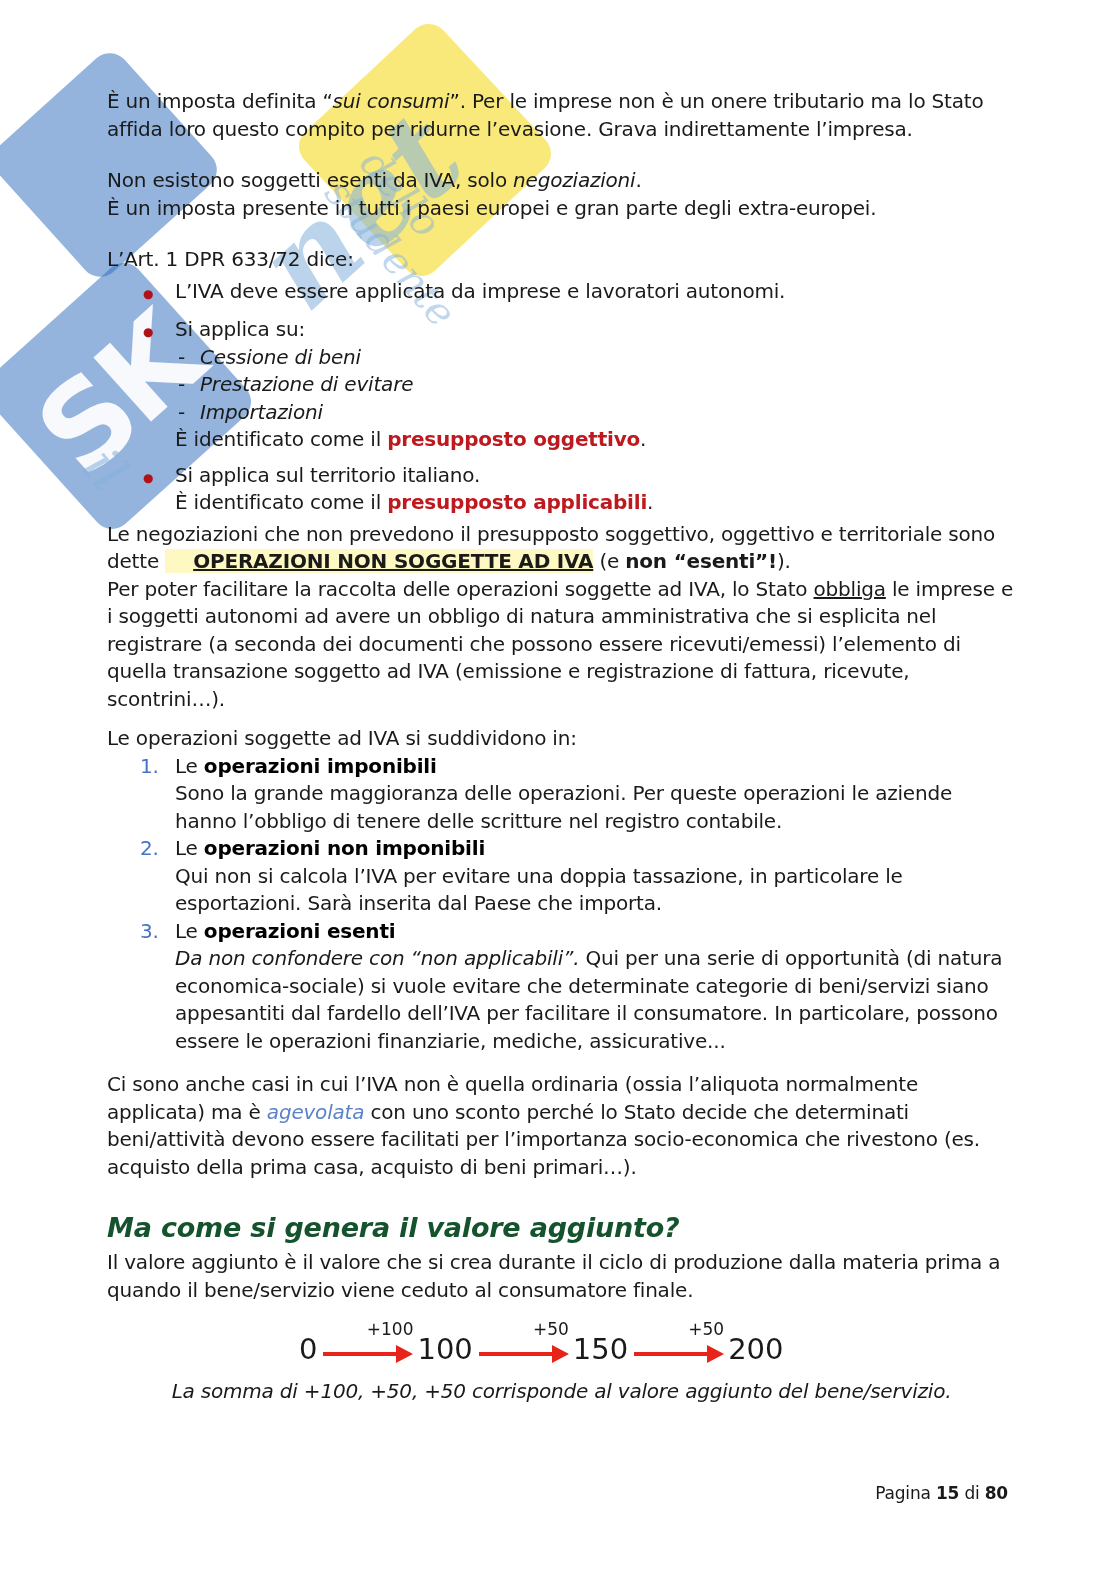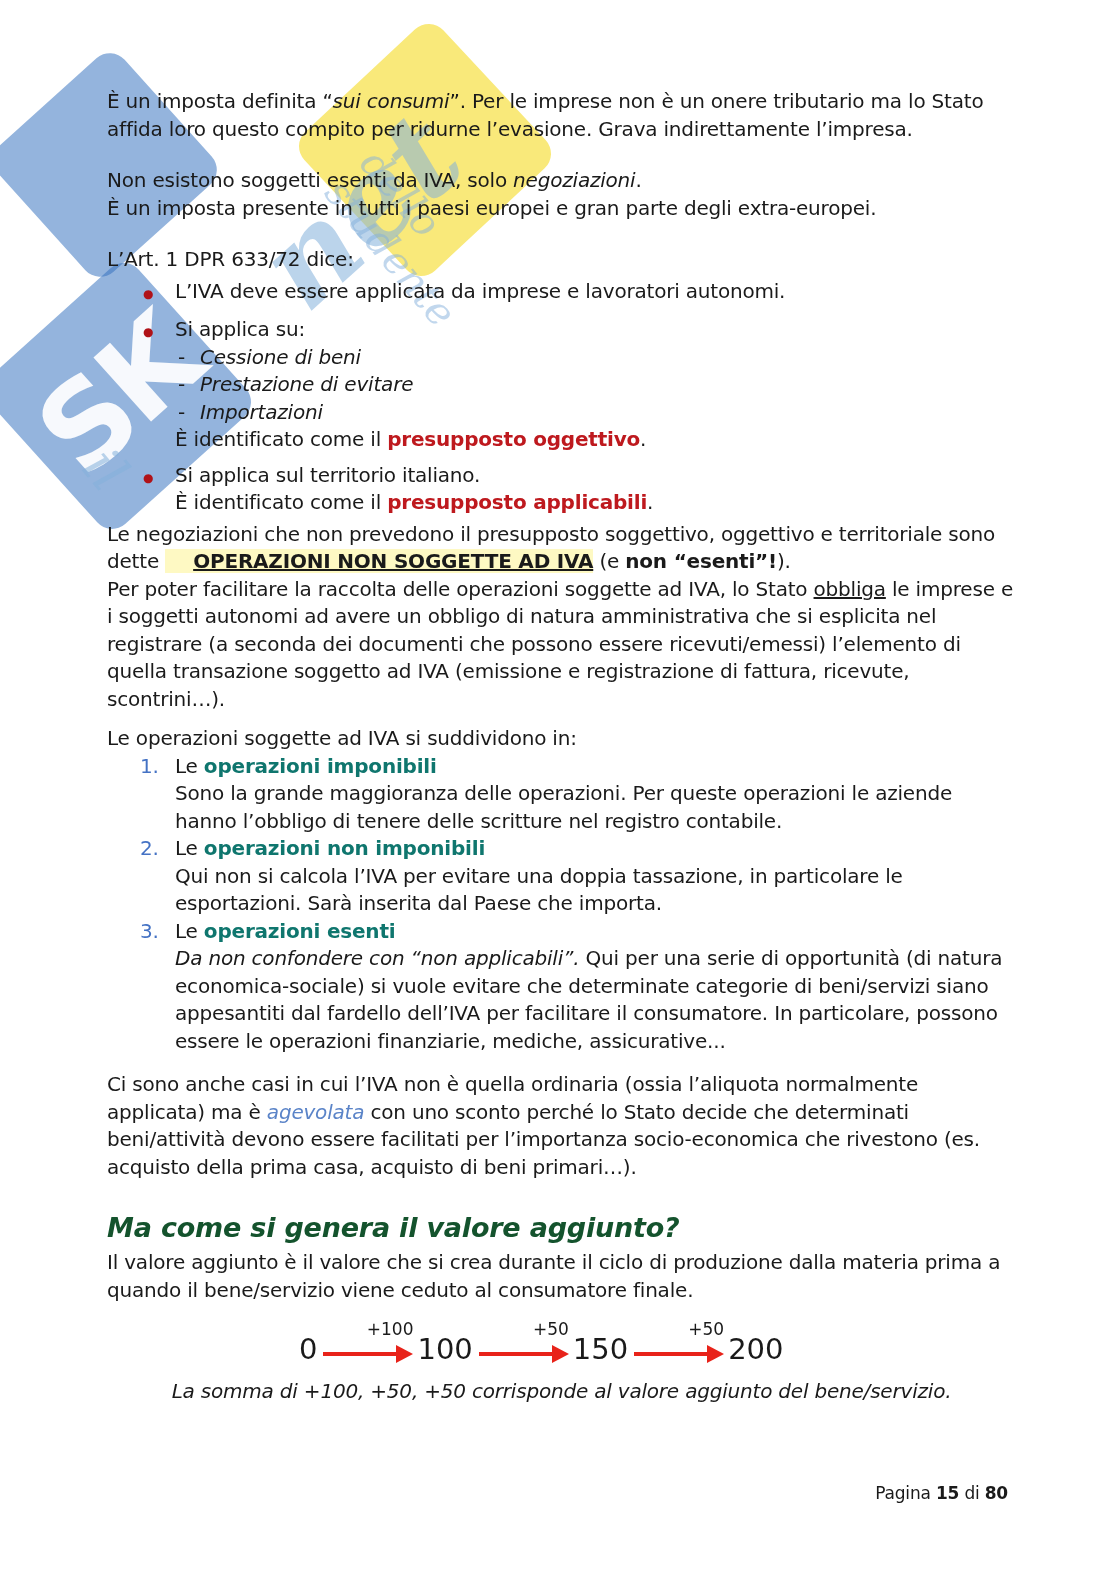--- a/index.html
+++ b/index.html
@@ -21,21 +21,21 @@
   .wm-il{position:absolute;left:88px;top:438px;font-size:54px;font-style:italic;
          font-family:"DejaVu Serif","Liberation Serif",serif;color:rgba(132,176,219,0.55);transform:rotate(50deg);}
 
   
   .content{position:relative;z-index:1;padding:88px 100px 0 107px;font-size:20px;line-height:27.5px;letter-spacing:-0.2px;}
   .para{margin:0;}
   .mb24{margin-bottom:24px;}
   .block{display:block;}
   em{font-style:italic;}
   .red{color:#BE191E;font-weight:700;}
-  .blue{color:#0f766e;font-weight:700;}
+  .blue{color:#000000;font-weight:700;}
   .blue-it{color:#5B84C8;font-style:italic;}
   .u{text-decoration:underline;}
   .hl{background:#fef9c3;font-weight:700;text-decoration:underline;padding-left:28px;}
 
   .bullets{margin:4px 0 4px 0;}
   .bullet{display:flex;}
   .bullet + .bullet{margin-top:8px;}
   .dot{flex:0 0 32px;margin-left:36px;font-size:12px;color:#B01218;padding-top:3px;}
   .btext{flex:1;}
   .sub{display:flex;}

